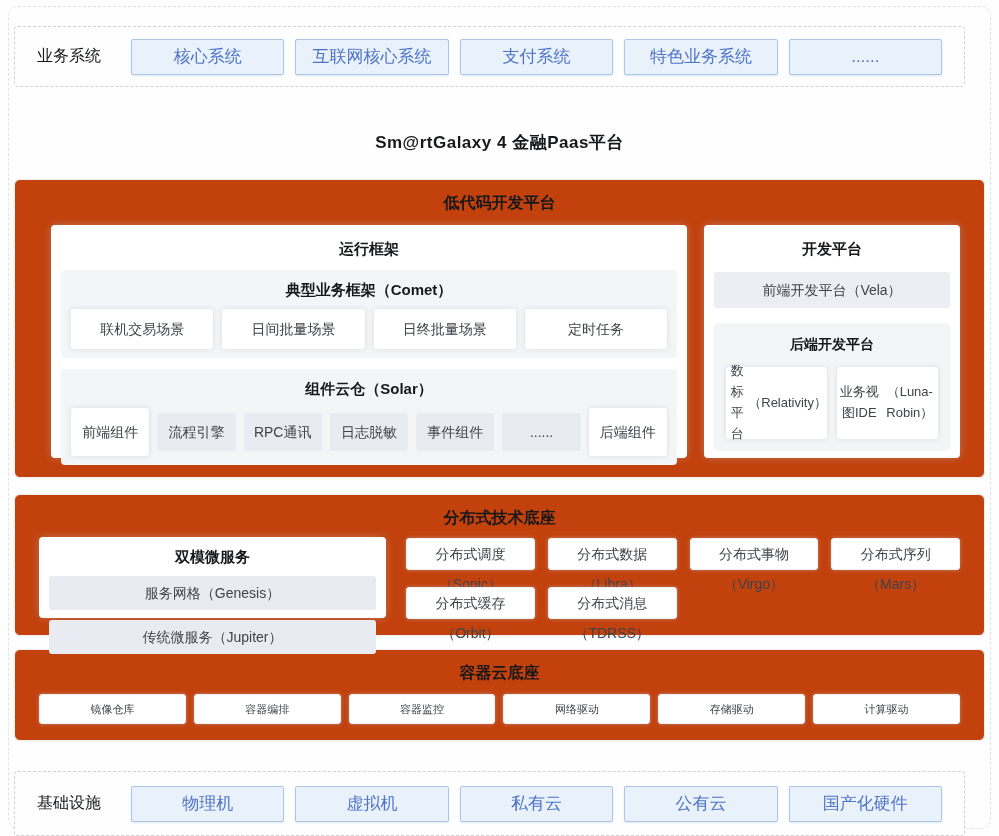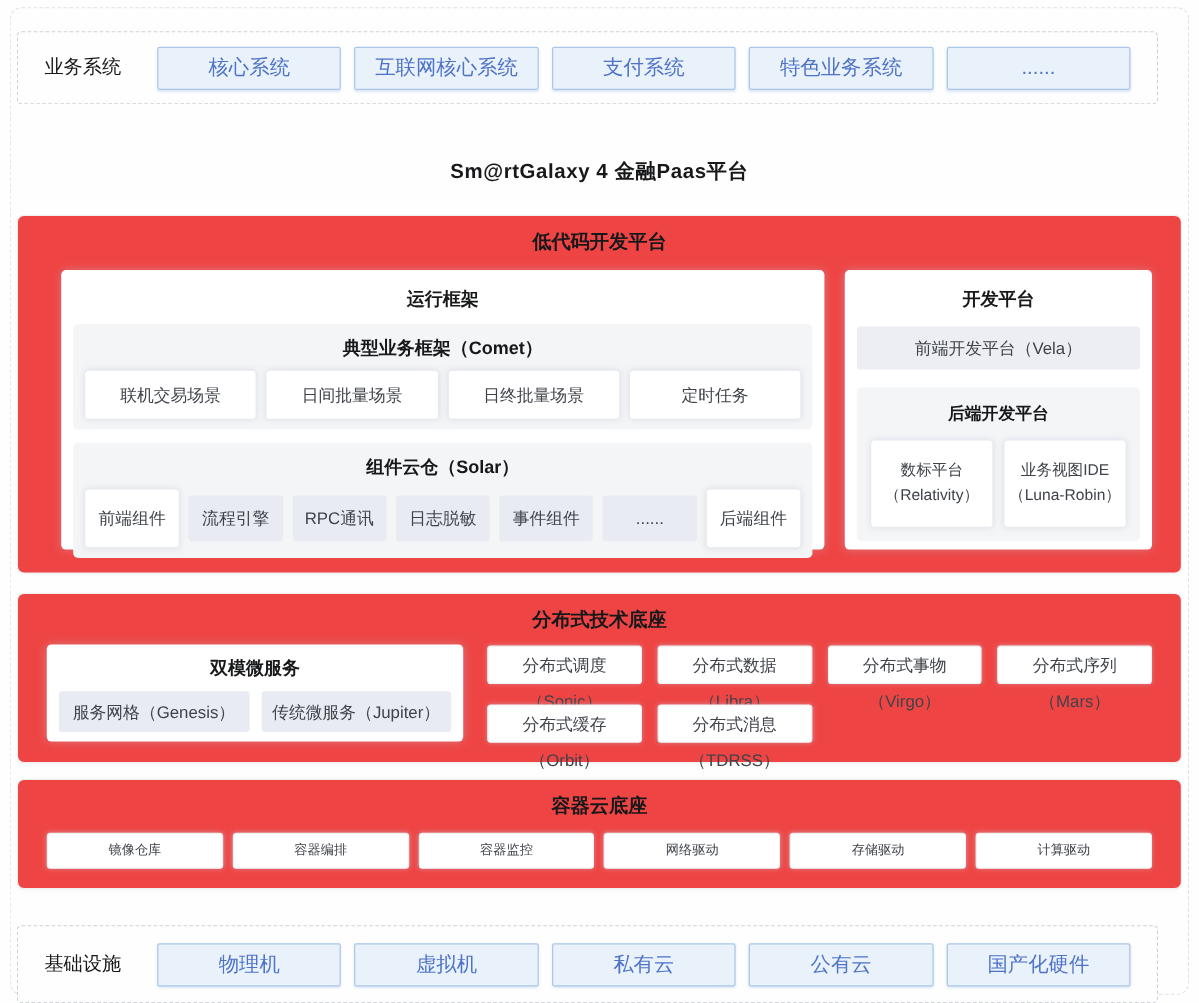--- a/index.html
+++ b/index.html
@@ -29,21 +29,21 @@
     color:#4e73c7;font-size:17px;box-shadow:0 1px 2px rgba(160,185,220,0.35);
   }
 
   .main-title{
     text-align:center;font-weight:bold;font-size:17px;color:#17181a;
     margin-top:46px;height:20px;line-height:20px;letter-spacing:0.5px;
   }
 
   
   .section{
-    width:971px;box-sizing:border-box;background:#ef4444;
+    width:971px;box-sizing:border-box;background:#c2410c;
     border:1px solid #eef0f2;border-radius:6px;box-shadow:0 1px 3px rgba(0,0,0,0.03);
   }
   .section-title{text-align:center;font-weight:bold;font-size:16px;color:#17181a;padding-top:13px;height:20px;line-height:20px;}
 
   
   .lowcode{margin-top:26px;height:299px;}
   .lowcode-body{display:flex;gap:17px;padding:12px 24px 0;}
   .card{background:#ffffff;border-radius:4px;box-shadow:0 0 8px rgba(188,195,206,0.38);}
   .runtime-card{flex:1;height:233px;box-sizing:border-box;padding:6px 10px;margin-left:12px;}
   .card-title{text-align:center;font-weight:bold;font-size:15px;color:#17181a;padding:9px 0 11px;}
@@ -66,30 +66,30 @@
   .dev-card{width:256px;height:233px;box-sizing:border-box;padding:6px 10px;}
   .vela-box{
     height:36px;line-height:36px;background:#eceef4;border-radius:3px;
     text-align:center;font-size:14px;color:#3f434a;margin-top:2px;
   }
   .backend-strip{margin-top:15px;background:#f4f5f7;border-radius:4px;padding:6px 12px 12px;}
   .backend-title{text-align:center;font-weight:bold;font-size:14px;color:#17181a;padding:7px 0 13px;}
   .backend-items{display:flex;gap:10px;}
   .backend-box{
     flex:1;height:72px;background:#fff;border-radius:3px;box-shadow:0 0 5px rgba(193,199,210,0.55);
-    display:flex;flex-direction:column;align-items:center;justify-content:center;
+    display:flex;align-items:center;justify-content:center;
     font-size:13px;color:#3f434a;line-height:1.6;text-align:center;
   }
 
   
   .distributed{margin-top:16px;height:142px;}
   .dist-body{display:flex;gap:20px;padding:9px 24px 0;}
   .dual-card{width:347px;height:81px;box-sizing:border-box;padding:4px 10px;flex:none;}
   .dual-title{text-align:center;font-weight:bold;font-size:15px;color:#17181a;padding:7px 0 9px;}
-  .dual-items{display:flex;gap:10px;}
+  .dual-items{display:flex;gap:10px;flex-direction:column;}
   .dual-box{
     flex:1;height:34px;line-height:34px;background:#e8ebf1;border-radius:3px;
     text-align:center;font-size:14px;color:#3f434a;
   }
   .dist-grid{flex:1;display:grid;grid-template-columns:repeat(4,1fr);column-gap:13px;row-gap:17px;padding-top:1px;}
   .dist-box{
     height:32px;line-height:30px;box-sizing:border-box;background:#fff;
     border:1px solid #f0f1f4;border-radius:3px;box-shadow:0 0 4px rgba(198,203,213,0.45);
     text-align:center;font-size:14px;color:#3f434a;
   }

